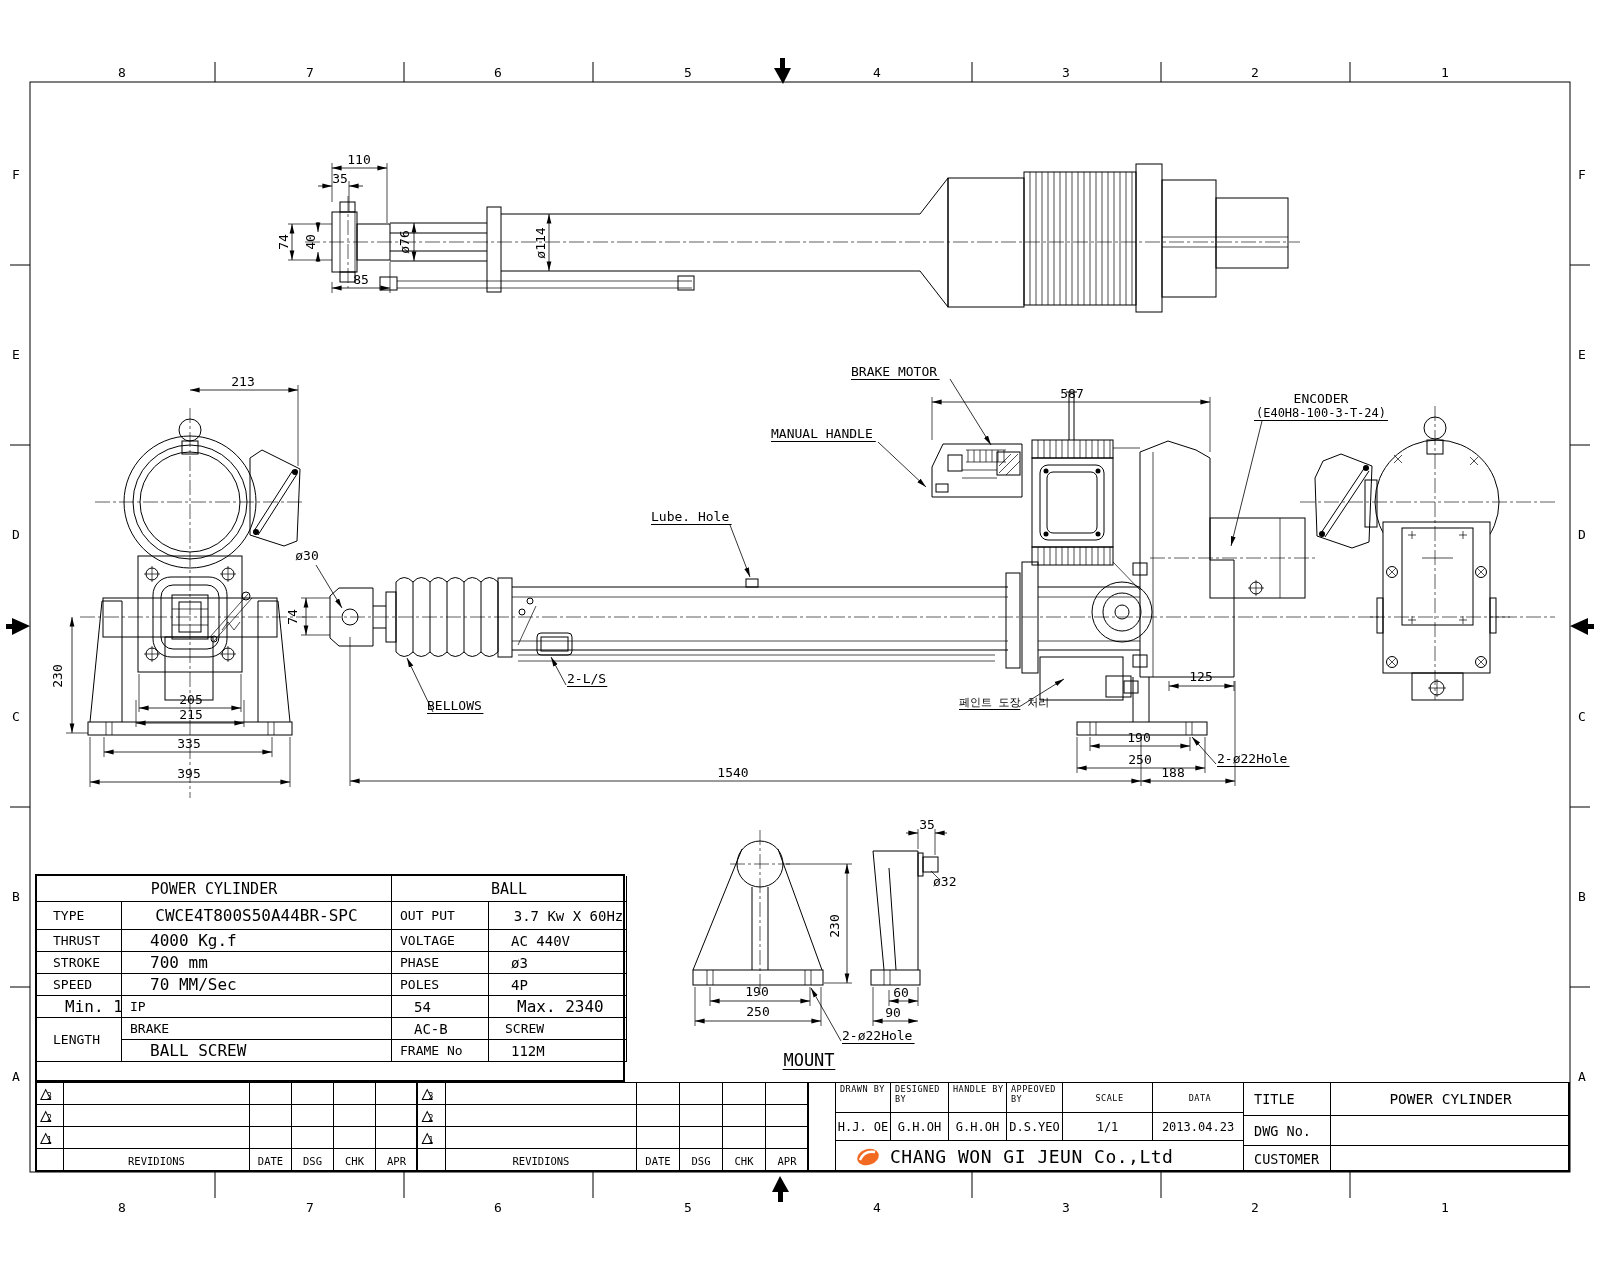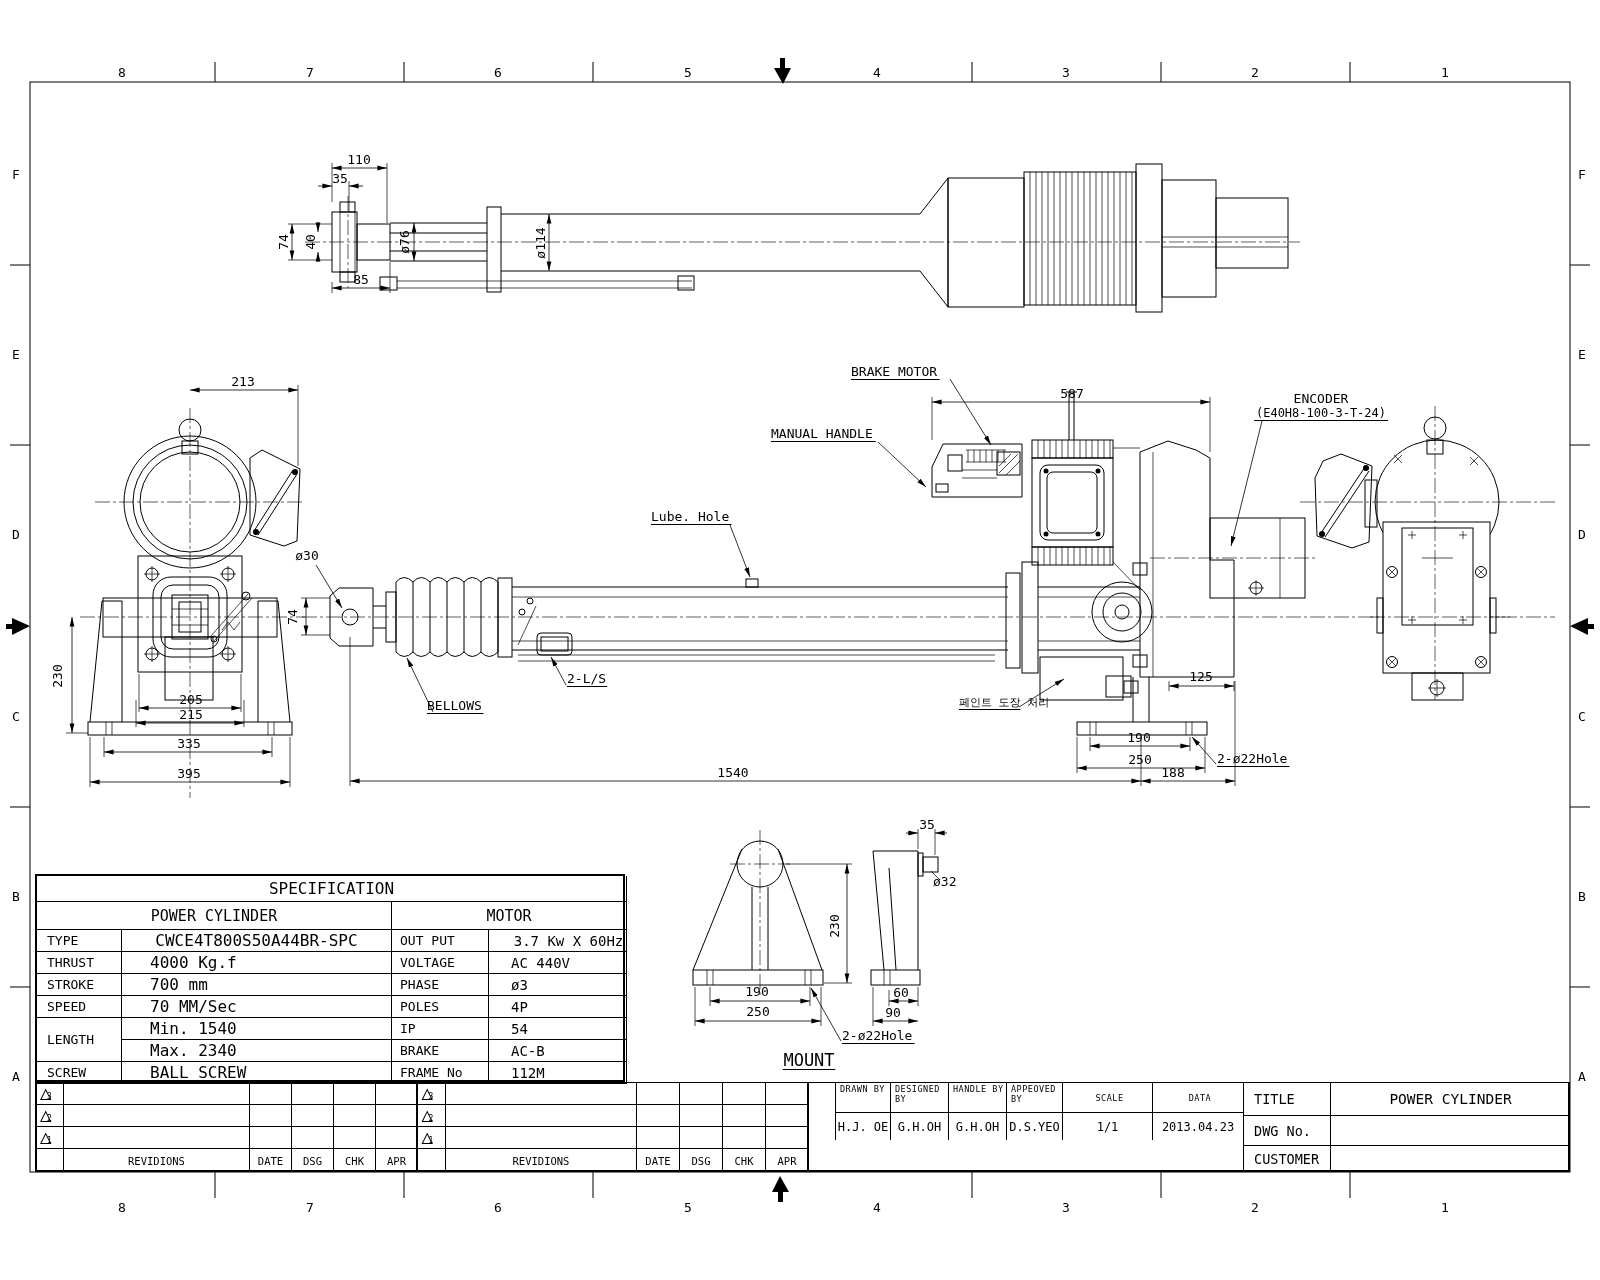--- a/index.html
+++ b/index.html
@@ -15,21 +15,21 @@
   
   .abs{position:absolute;box-sizing:border-box}
   .spec{left:35px;top:874px;width:590px;height:208px;border:2px solid #000;
         display:grid;grid-template-columns:85px 270px 97px 138px;
         grid-template-rows:26px 28px 22px 22px 22px 22px 22px 22px 22px;}
   .spec div{box-sizing:border-box;border-right:1px solid #000;border-bottom:1px solid #000;
         display:flex;align-items:center;font-size:13px;white-space:nowrap;overflow:hidden}
   .spec .ttl{grid-column:1/5;justify-content:center;font-size:16px}
   .spec .g1{grid-column:1/3;justify-content:center;font-size:15px}
   .spec .g2{grid-column:3/5;justify-content:center;font-size:15px}
-  .spec .lab{padding-left:10px}
+  .spec .lab{padding-left:16px}
   .spec .val{padding-left:28px;font-size:16px}
   .spec .cen{justify-content:center;padding-left:0}
   .spec .rlab{padding-left:8px}
   .spec .rval{padding-left:22px;font-size:14px}
   .rev{top:1082px;height:90px;border-left:2px solid #000;border-bottom:2px solid #000;
        display:grid;grid-template-rows:22px 22px 22px 24px;}
   .rev div{box-sizing:border-box;border-right:1px solid #000;border-top:1px solid #000;
        display:flex;align-items:center;justify-content:center;font-size:10.5px;white-space:nowrap}
   .delta{position:relative;width:20px;height:20px;display:inline-block}
   .delta .dg{position:absolute;left:0;top:-2px;font-size:19px;line-height:20px}
@@ -395,23 +395,22 @@
     <text x="901" y="997" font-size="13" text-anchor="middle">60</text>
     <text x="893" y="1017" font-size="13" text-anchor="middle">90</text>
     <text x="842" y="1040" font-size="13" text-anchor="start">2-ø22Hole</text>
     <line x1="842" x2="914.54" y1="1043.5" y2="1043.5" class="ln"></line>
     <text x="809" y="1066" font-size="17" text-anchor="middle">MOUNT</text>
     <line x1="782.65" x2="835.35" y1="1069.5" y2="1069.5" class="ln"></line>
   </svg>
 
 
 <div class="abs spec">
-  <div class="ttl">SPECIFICATION</div>
   <div class="g1">POWER CYLINDER</div>
-  <div class="g2">MOTOR</div>
+  <div class="g2">BALL</div>
 
   <div class="lab">TYPE</div>
   <div class="val cen">CWCE4T800S50A44BR-SPC</div>
   <div class="rlab">OUT PUT</div>
   <div class="rval cen">3.7 Kw X 60Hz</div>
 
   <div class="lab">THRUST</div>
   <div class="val">4000 Kg.f</div>
   <div class="rlab">VOLTAGE</div>
   <div class="rval">AC 440V</div>
@@ -535,20 +534,27 @@
     <div class="hd">HANDLE BY</div>
     <div class="hd">APPEOVED BY</div>
     <div class="hd" style="display:flex;align-items:center;justify-content:center">SCALE</div>
     <div class="hd" style="display:flex;align-items:center;justify-content:center">DATA</div>
     <div class="hv">H.J. OE</div>
     <div class="hv">G.H.OH</div>
     <div class="hv">G.H.OH</div>
     <div class="hv">D.S.YEO</div>
     <div class="hv">1/1</div>
     <div class="hv">2013.04.23</div>
+    <div class="comp">
+      <svg width="28" height="22" viewBox="0 0 28 22">
+        <ellipse cx="14" cy="11" rx="11" ry="8" transform="rotate(-18 14 11)" fill="#f26a22"></ellipse>
+        <path d="M6,14 Q10,4 21,6" stroke="#fff" stroke-width="2.4" fill="none"></path>
+      </svg>
+      <span>CHANG WON GI JEUN Co.,Ltd</span>
+    </div>
   </div>
   <div class="tl-right">
     <div class="rl">TITLE</div>
     <div class="rv">POWER CYLINDER</div>
     <div class="rl">DWG No.</div>
     <div class="rv"></div>
     <div class="rl">CUSTOMER</div>
     <div class="rv"></div>
   </div>
 </div>

